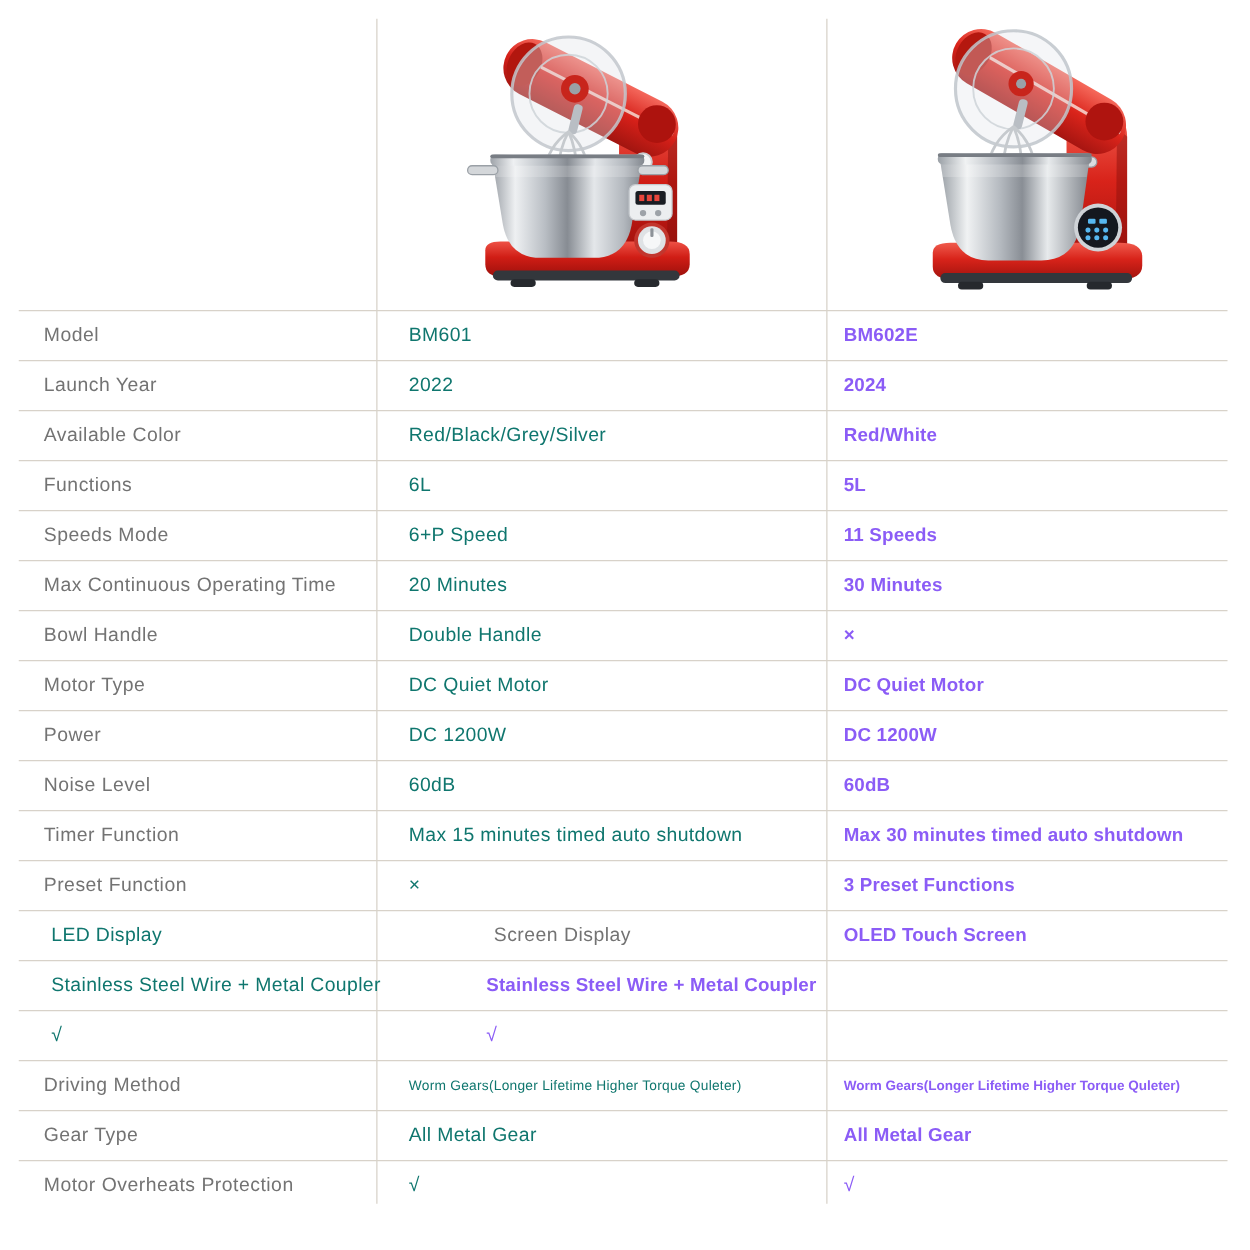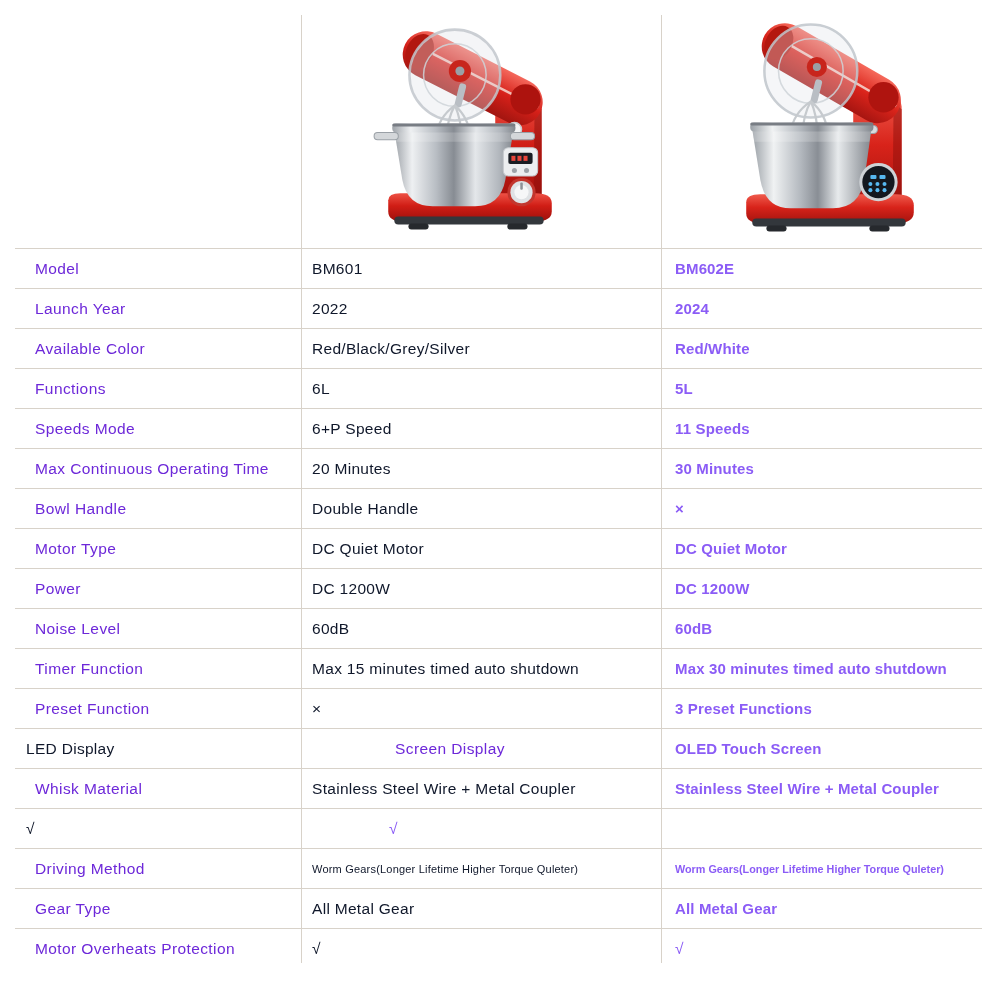--- a/index.html
+++ b/index.html
@@ -47,28 +47,28 @@
     height: 100%;
     display: flex;
     align-items: center;
     box-sizing: border-box;
     overflow: hidden;
     white-space: nowrap;
   }
   .c-label {
     width: 286px;
     padding-left: 20px;
-    color: #6d28d9;
+    color: #737373;
     font-size: 15.5px;
     letter-spacing: 0.4px;
   }
   .c-v1 {
     width: 360px;
-    padding-left: 11px;
-    color: #0f172a;
+    padding-left: 26px;
+    color: #0f766e;
     font-size: 15.5px;
     letter-spacing: 0.3px;
   }
   .c-v2 {
     width: 321px;
     padding-left: 14px;
     color: #8b5cf6;
     font-weight: 700;
     font-size: 15px;
     letter-spacing: 0.15px;
@@ -300,21 +300,20 @@
     <div class="cell c-v2">3 Preset Functions</div>
   </div>
 
   <div class="spec-row">
     <div class="cell c-v1">LED Display</div>
     <div class="cell c-label">Screen Display</div>
     <div class="cell c-v2">OLED Touch Screen</div>
   </div>
 
   <div class="spec-row">
-    <div class="cell c-label">Whisk Material</div>
     <div class="cell c-v1">Stainless Steel Wire + Metal Coupler</div>
     <div class="cell c-v2">Stainless Steel Wire + Metal Coupler</div>
   </div>
 
   <div class="spec-row">
     <div class="cell c-v1">√</div>
     <div class="cell c-v2 check">√</div>
   </div>
 
   <div class="spec-row small">

